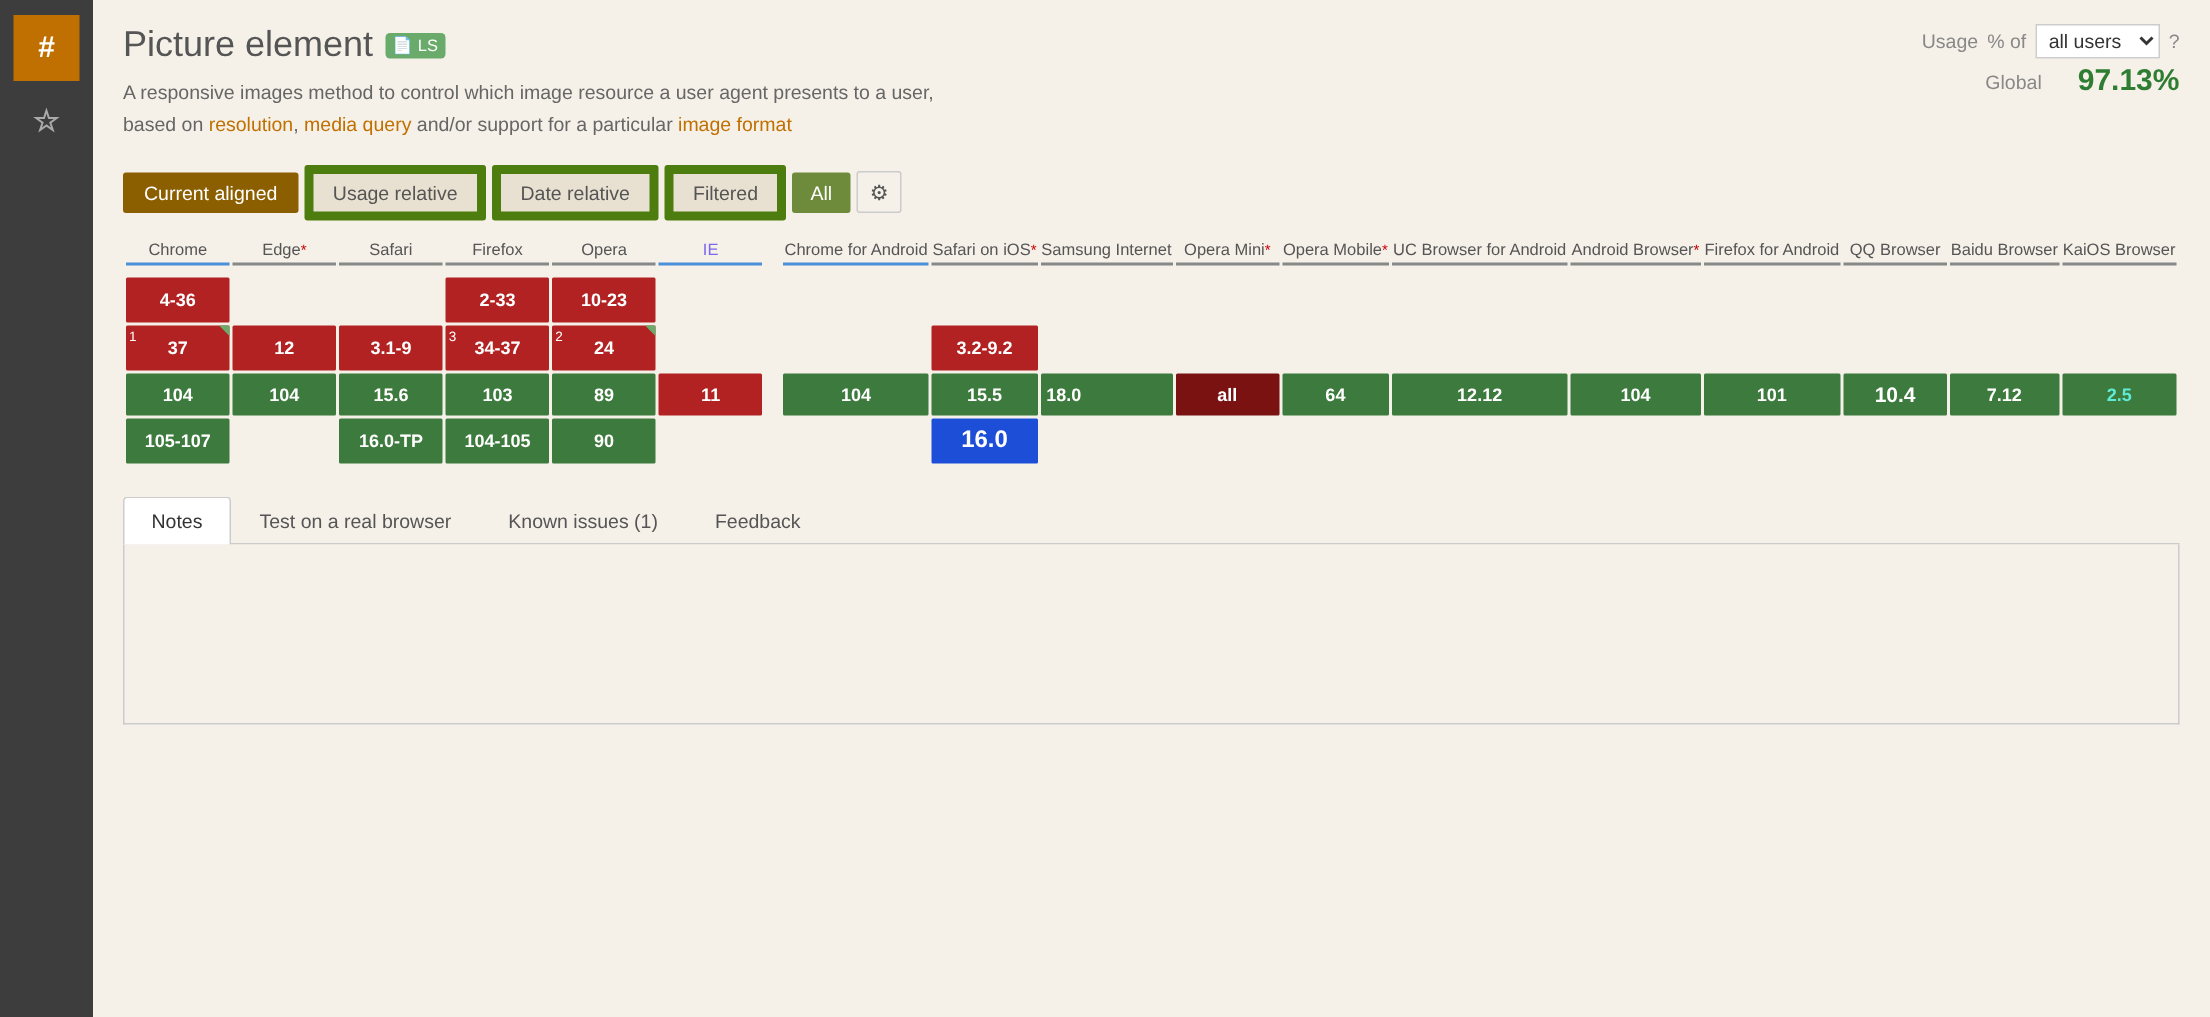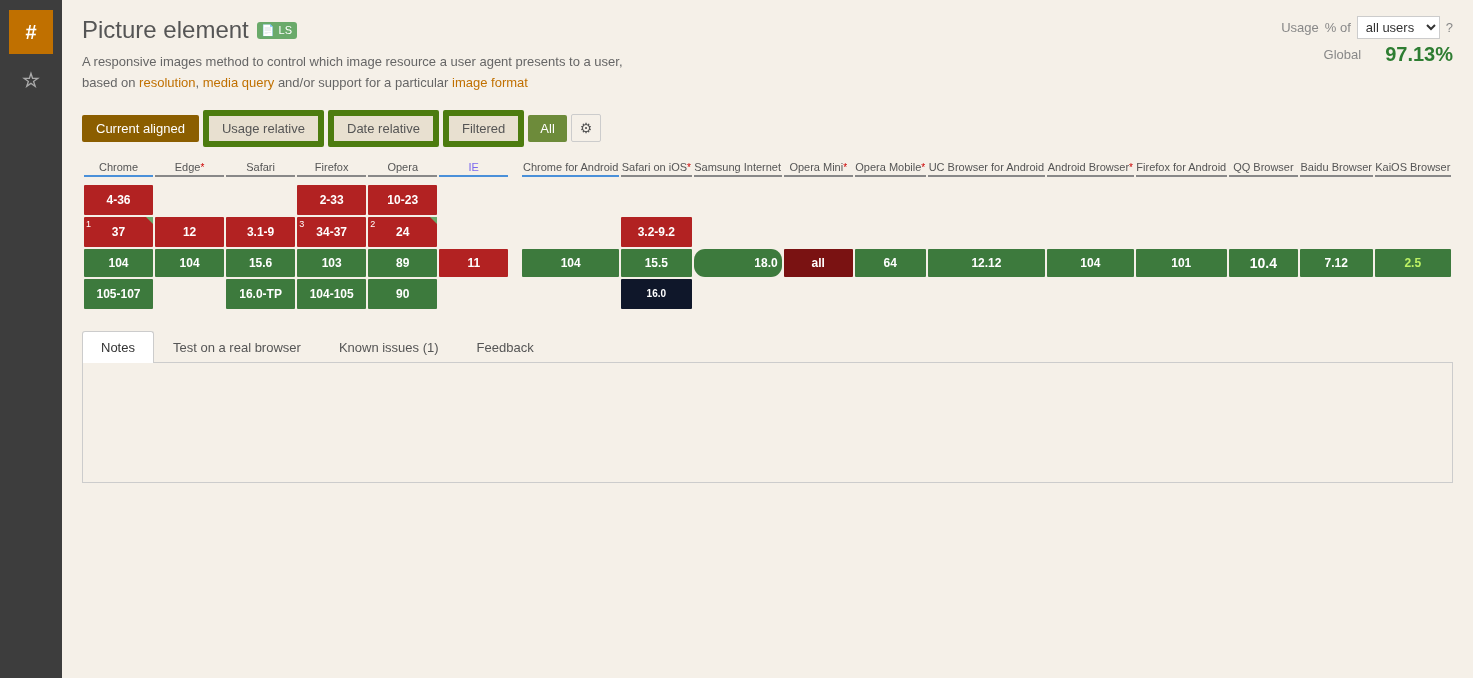--- a/index.html
+++ b/index.html
@@ -256,40 +256,40 @@
           <tr>
             <td style="background: rgb(61, 122, 61); color: rgb(255, 255, 255); text-align: center; font-weight: bold; font-size: 12px; padding: 6px 4px; position: relative; border-radius: 1px;">104</td>
             <td style="background: rgb(61, 122, 61); color: rgb(255, 255, 255); text-align: center; font-weight: bold; font-size: 12px; padding: 6px 4px; position: relative; border-radius: 1px;">104</td>
             <td style="background: rgb(61, 122, 61); color: rgb(255, 255, 255); text-align: center; font-weight: bold; font-size: 12px; padding: 6px 4px; position: relative; border-radius: 1px;">15.6</td>
             <td style="background: rgb(61, 122, 61); color: rgb(255, 255, 255); text-align: center; font-weight: bold; font-size: 12px; padding: 6px 4px; position: relative; border-radius: 1px;">103</td>
             <td style="background: rgb(61, 122, 61); color: rgb(255, 255, 255); text-align: center; font-weight: bold; font-size: 12px; padding: 6px 4px; position: relative; border-radius: 1px;">89</td>
             <td style="background: rgb(178, 34, 34); color: rgb(255, 255, 255); text-align: center; font-weight: bold; font-size: 12px; padding: 6px 4px; position: relative; border-radius: 1px;">11</td>
             <td style="width: 10px;"></td>
             <td style="background: rgb(61, 122, 61); color: rgb(255, 255, 255); text-align: center; font-weight: bold; font-size: 12px; padding: 6px 4px; position: relative; border-radius: 1px;">104</td>
             <td style="background: rgb(61, 122, 61); color: rgb(255, 255, 255); text-align: center; font-weight: bold; font-size: 12px; padding: 6px 4px; position: relative; border-radius: 1px;">15.5</td>
-            <td style="background: rgb(61, 122, 61); color: rgb(255, 255, 255); text-align: right; font-weight: bold; font-size: 12px; padding: 6px 4px; position: relative; border-radius: 11px;">18.0</td>
+            <td style="background: rgb(61, 122, 61); color: rgb(255, 255, 255); text-align: left; font-weight: bold; font-size: 12px; padding: 6px 4px; position: relative; border-radius: 1px;">18.0</td>
             <td style="background: rgb(122, 18, 18); color: rgb(255, 255, 255); text-align: center; font-weight: bold; font-size: 12px; padding: 6px 4px; position: relative; border-radius: 1px;">all</td>
             <td style="background: rgb(61, 122, 61); color: rgb(255, 255, 255); text-align: center; font-weight: bold; font-size: 12px; padding: 6px 4px; position: relative; border-radius: 1px;">64</td>
             <td style="background: rgb(61, 122, 61); color: rgb(255, 255, 255); text-align: center; font-weight: bold; font-size: 12px; padding: 6px 4px; position: relative; border-radius: 1px;">12.12</td>
             <td style="background: rgb(61, 122, 61); color: rgb(255, 255, 255); text-align: center; font-weight: bold; font-size: 12px; padding: 6px 4px; position: relative; border-radius: 1px;">104</td>
             <td style="background: rgb(61, 122, 61); color: rgb(255, 255, 255); text-align: center; font-weight: bold; font-size: 12px; padding: 6px 4px; position: relative; border-radius: 1px;">101</td>
             <td style="background: rgb(61, 122, 61); color: rgb(255, 255, 255); text-align: center; font-weight: bold; font-size: 14px; padding: 6px 4px; position: relative; border-radius: 1px;">10.4</td>
             <td style="background: rgb(61, 122, 61); color: rgb(255, 255, 255); text-align: center; font-weight: bold; font-size: 12px; padding: 6px 4px; position: relative; border-radius: 1px;">7.12</td>
-            <td style="background: rgb(61, 122, 61); color: #bef264; text-align: center; font-weight: bold; font-size: 12px; padding: 6px 4px; position: relative; border-radius: 1px;">2.5</td>
+            <td style="background: rgb(61, 122, 61); color: #5eead4; text-align: center; font-weight: bold; font-size: 12px; padding: 6px 4px; position: relative; border-radius: 1px;">2.5</td>
           </tr>
           <tr>
             <td style="background: rgb(61, 122, 61); color: rgb(255, 255, 255); text-align: center; font-weight: bold; font-size: 12px; padding: 6px 4px; position: relative; border-radius: 1px;">105-107</td>
             <td style="background: transparent; height: 30px;"></td>
             <td style="background: rgb(61, 122, 61); color: rgb(255, 255, 255); text-align: center; font-weight: bold; font-size: 12px; padding: 6px 4px; position: relative; border-radius: 1px;">16.0-TP</td>
             <td style="background: rgb(61, 122, 61); color: rgb(255, 255, 255); text-align: center; font-weight: bold; font-size: 12px; padding: 6px 4px; position: relative; border-radius: 1px;">104-105</td>
             <td style="background: rgb(61, 122, 61); color: rgb(255, 255, 255); text-align: center; font-weight: bold; font-size: 12px; padding: 6px 4px; position: relative; border-radius: 1px;">90</td>
             <td style="background: transparent; height: 30px;"></td>
             <td style="width: 10px;"></td>
             <td style="background: transparent; height: 30px;"></td>
-            <td style="background: #0f172a; color: rgb(255, 255, 255); text-align: center; font-weight: bold; font-size: 10px; padding: 6px 4px; position: relative; border-radius: 1px;">16.0</td>
+            <td style="background: #1d4ed8; color: rgb(255, 255, 255); text-align: center; font-weight: bold; font-size: 16px; padding: 6px 4px; position: relative; border-radius: 1px;">16.0</td>
             <td style="background: transparent; height: 30px;"></td>
             <td style="background: transparent; height: 30px;"></td>
             <td style="background: transparent; height: 30px;"></td>
             <td style="background: transparent; height: 30px;"></td>
             <td style="background: transparent; height: 30px;"></td>
             <td style="background: transparent; height: 30px;"></td>
             <td style="background: transparent; height: 30px;"></td>
             <td style="background: transparent; height: 30px;"></td>
             <td style="background: transparent; height: 30px;"></td>
           </tr>

